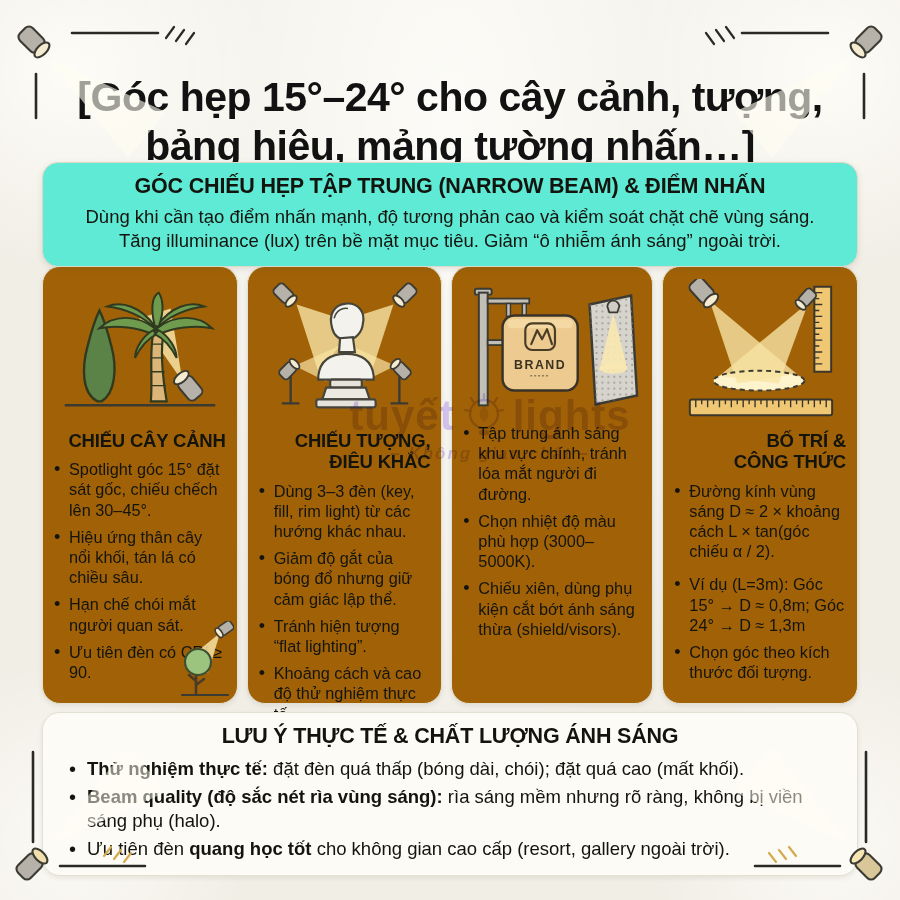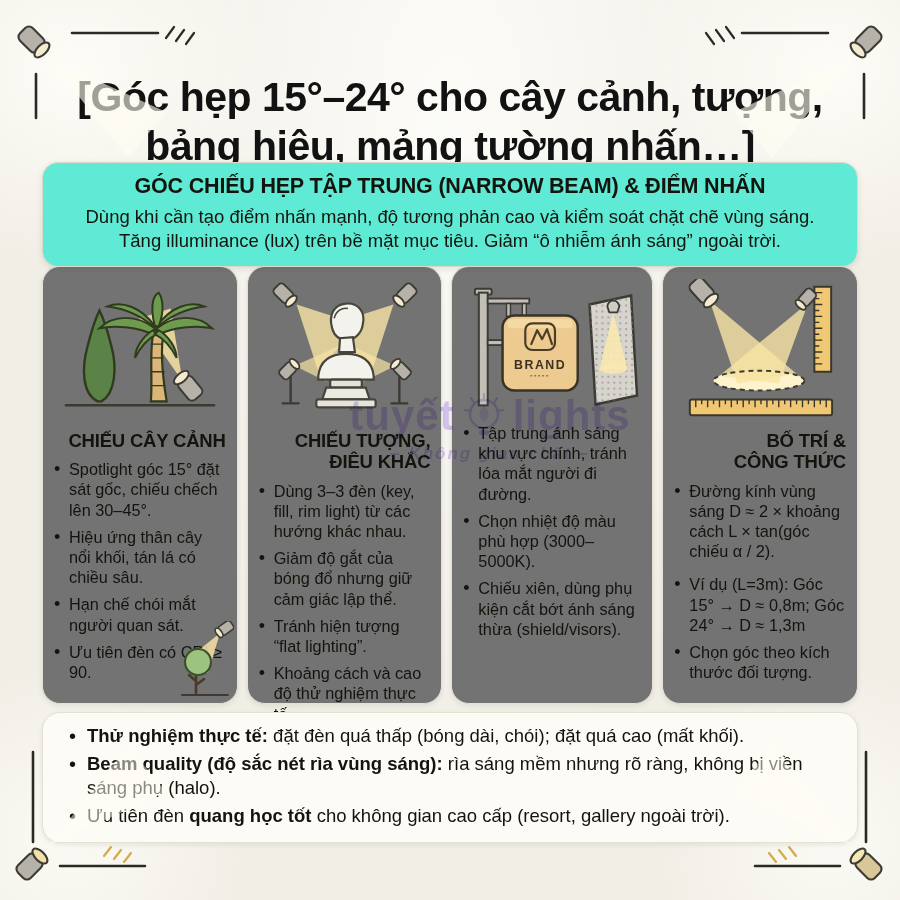--- a/index.html
+++ b/index.html
@@ -31,21 +31,21 @@
     text-align:center;z-index:2;
   }
   .header-title{font-size:21.5px;font-weight:700;margin-bottom:6px;letter-spacing:-0.2px;}
   .header-line{font-size:18.5px;line-height:1.32;}
   .cards{
     position:absolute;top:266px;left:42px;width:816px;height:438px;
     display:flex;gap:9px;z-index:1;
   }
   .card{
     flex:1;box-sizing:border-box;position:relative;
-    background:#737373;border:1px solid #e4e1d3;border-radius:18px;
+    background:#a16207;border:1px solid #e4e1d3;border-radius:18px;
     padding:10px 11px 8px;box-shadow:0 2px 5px rgba(70,65,45,.10);
   }
   .illus{height:146px;display:flex;align-items:center;justify-content:center;}
   .card-h{margin:7px 0 8px;text-align:right;font-size:18.5px;line-height:1.15;font-weight:700;letter-spacing:-0.2px;}
   .card-h span{display:block;}
   ul.bullets{list-style:none;margin:0;padding:0;font-size:16.3px;line-height:1.24;}
   ul.bullets li{position:relative;padding-left:15px;margin-bottom:7px;}
   ul.bullets li::before{content:"•";position:absolute;left:0;top:-1px;font-size:18px;}
   .mini-tree{position:absolute;right:3px;bottom:2px;z-index:0;}
   .footer-card{
@@ -241,20 +241,21 @@
     </h3>
     <ul class="bullets">
       <li style="margin-bottom:13px;">Đường kính vùng sáng D ≈ 2 × khoảng cách L × tan(góc chiếu α / 2).</li>
       <li>Ví dụ (L=3m): Góc 15° → D ≈ 0,8m; Góc 24° → D ≈ 1,3m</li>
       <li>Chọn góc theo kích thước đối tượng.</li>
     </ul>
   </section>
 </div>
 
 <div class="footer-card">
+  <div class="footer-title">LƯU Ý THỰC TẾ &amp; CHẤT LƯỢNG ÁNH SÁNG</div>
   <ul class="fbullets">
     <li>
       <span></span><b>Thử nghiệm thực tế:</b><span> đặt đèn quá thấp (bóng dài, chói); đặt quá cao (mất khối).</span>
     </li>
     <li>
       <span></span><b>Beam quality (độ sắc nét rìa vùng sáng):</b><span> rìa sáng mềm nhưng rõ ràng, không bị viền sáng phụ (halo).</span>
     </li>
     <li>
       <span>Ưu tiên đèn </span><b>quang học tốt</b><span> cho không gian cao cấp (resort, gallery ngoài trời).</span>
     </li>

